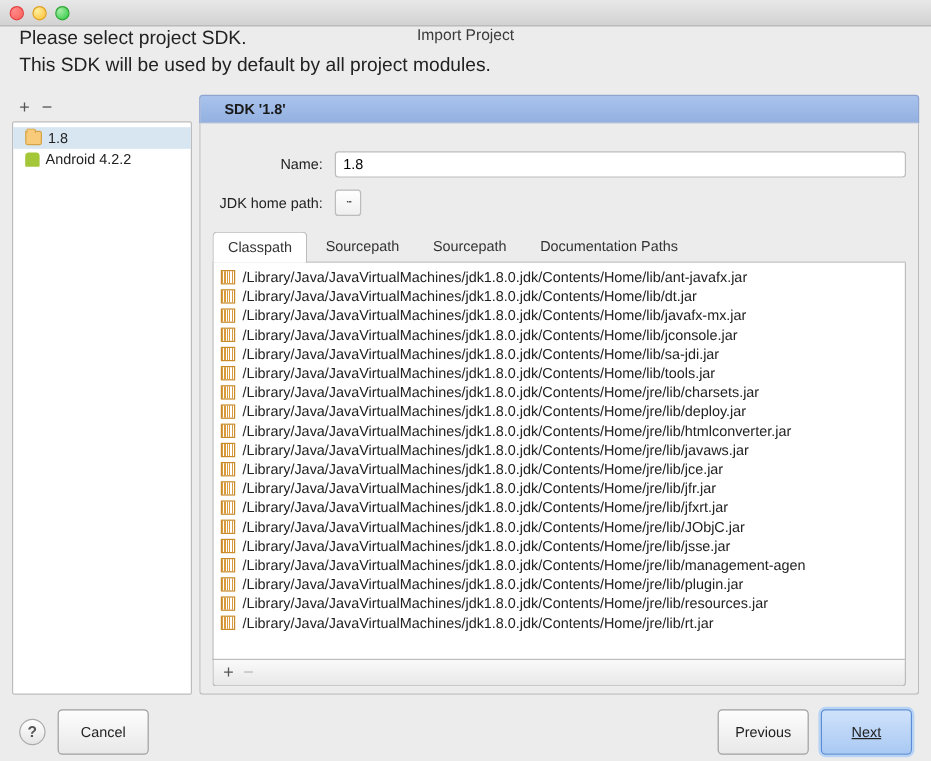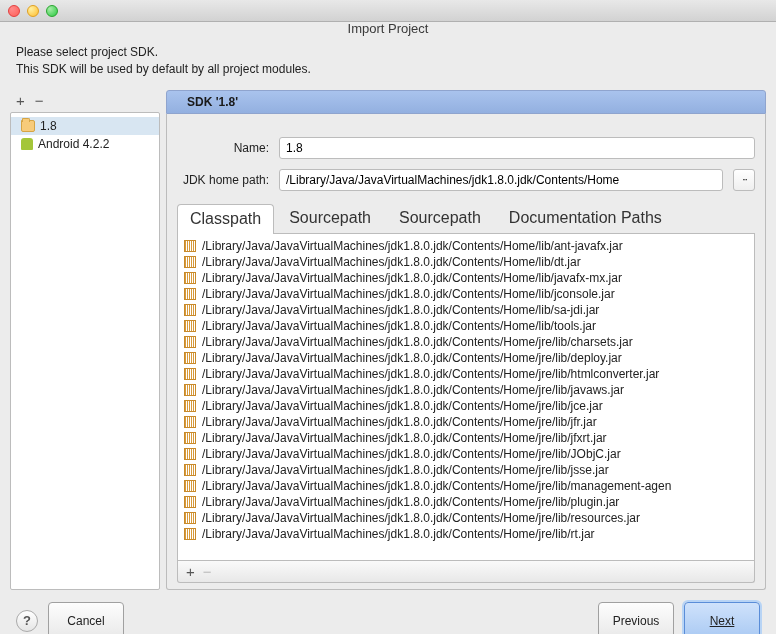--- a/index.html
+++ b/index.html
@@ -35,22 +35,22 @@
     .tl-min { background: radial-gradient(circle at 30% 30%, #fff0a0, #ffbd2e); border:1px solid #e0a021; }
     .tl-max { background: radial-gradient(circle at 30% 30%, #a7eca7, #28c940); border:1px solid #29a52f; }
     .titlebar-title {
       flex: 1;
       text-align: center;
       font-size: 13px;
       color: #3a3a3a;
       margin-top: 36px;
     }
     .header-text {
-      padding: 22px 16px 12px 16px;
-      font-size: 12px;
+      padding: 0 16px 12px 16px;
+      font-size: 16px;
       line-height: 1.4;
     }
     .content {
       display: flex;
       padding: 0 10px;
       gap: 6px;
       height: 500px;
     }
     .left-panel {
       width: 150px;
@@ -165,21 +165,21 @@
       justify-content:center;
       letter-spacing: -2px;
     }
     .tabs {
       display:flex;
       border-bottom:1px solid #bcbcbc;
       margin-top:2px;
     }
     .tab {
       padding: 5px 12px;
-      font-size: 16px;
+      font-size: 12px;
       border:1px solid transparent;
       border-bottom:none;
       border-radius: 4px 4px 0 0;
       margin-right: 2px;
       color:#333;
       cursor:default;
     }
     .tab.active {
       background:#fff;
       border-color:#bcbcbc;
@@ -300,21 +300,20 @@
     <div class="sdk-header">SDK '1.8'</div>
     <div class="sdk-body">
 
       <div class="field-row">
         <label>Name:</label>
         <input type="text" value="1.8" style="">
       </div>
 
       <div class="field-row">
         <label>JDK home path:</label>
-        <input type="text" value="/Library/Java/JavaVirtualMachines/jdk1.8.0.jdk/Contents/Home" style="">
         <div class="browse-btn">···</div>
       </div>
 
       <div class="tabs" id="tabs-container">
           <div class="tab active">Classpath</div>
           <div class="tab">Sourcepath</div>
           <div class="tab">Sourcepath</div>
           <div class="tab">Documentation Paths</div>
         </div>
 

